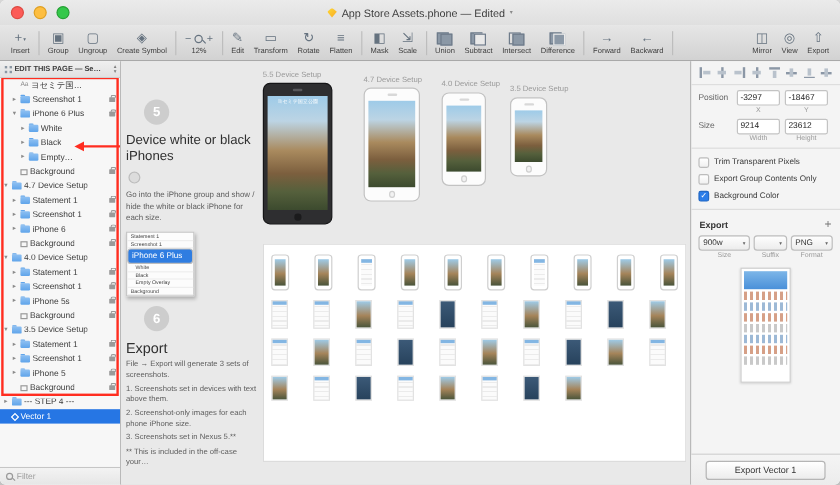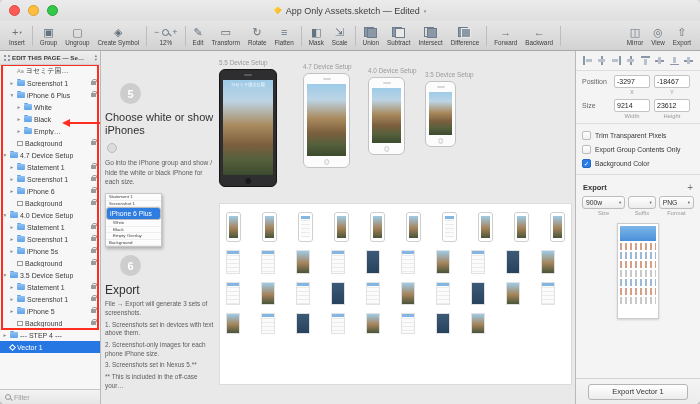--- a/index.html
+++ b/index.html
@@ -152,21 +152,21 @@
 <div class="window">
 
   <div class="titlebar">
     <div class="traffic">
       <span class="tl red"></span>
       <span class="tl yellow"></span>
       <span class="tl green"></span>
     </div>
     <div class="title-wrap">
       <span class="doc-icon"></span>
-      <span class="win-title">App Only Assets.sketch — Edited</span>
+      <span class="win-title">App Store Assets.phone — Edited</span>
       <span class="title-caret">▾</span>
     </div>
   </div>
 
   <div class="toolbar">
     <div class="tb-items">
         <div class="tb-item">
           <div class="tb-icon-row">
             <span>+</span>
             <span class="tb-caret">▾</span>
@@ -454,21 +454,21 @@
         </div>
       <div class="filter-bar">
         <span class="ic-mag"></span>
         <span class="filter-text">Filter</span>
       </div>
     </aside>
 
     <main class="canvas">
       <div class="step5">
         <div class="step-circle">5</div>
-        <div class="step-title">Choose white or show iPhones</div>
+        <div class="step-title">Device white or black iPhones</div>
         <div class="eye-toggle"></div>
         <div class="step-body">Go into the iPhone group and show / hide the white or black iPhone for each size.</div>
         <div class="mini-panel">
             <div class="mp-row">Statement 1</div>
             <div class="mp-row">Screenshot 1</div>
             <div class="mp-row sel">iPhone 6 Plus</div>
             <div class="mp-row" style="padding-left: 7px;">White</div>
             <div class="mp-row" style="padding-left: 7px;">Black</div>
             <div class="mp-row" style="padding-left: 7px;">Empty Overlay</div>
             <div class="mp-row">Background</div>

